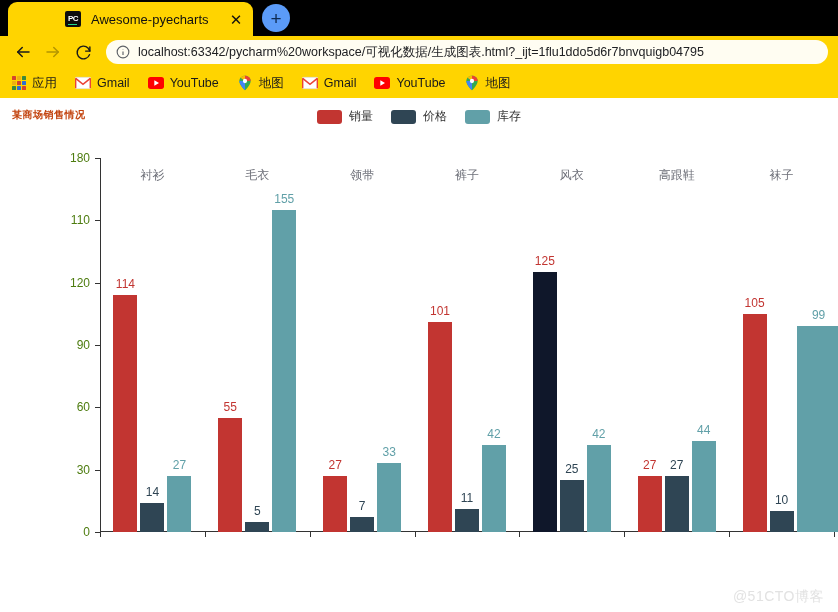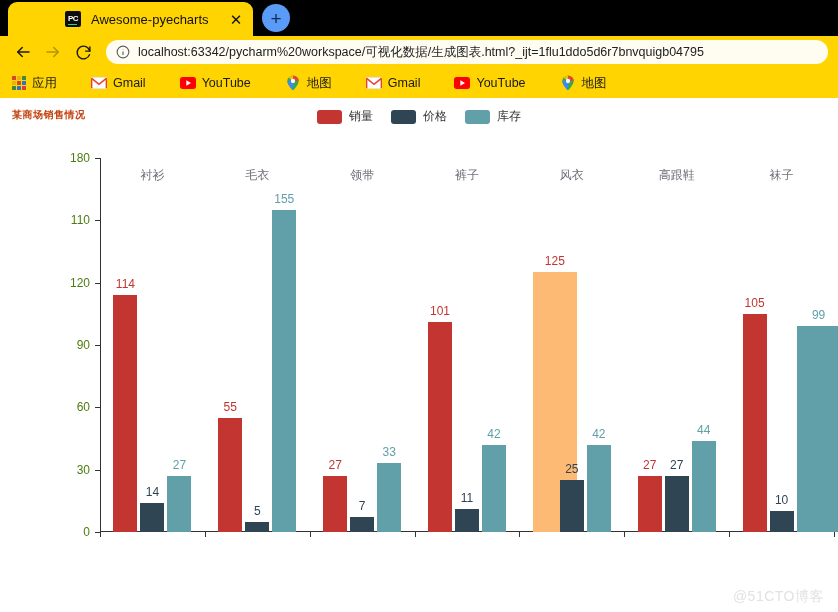--- a/index.html
+++ b/index.html
@@ -84,21 +84,21 @@
   }
   .omnibox .url {
     font-size: 12.5px; color: #202124;
     white-space: nowrap; overflow: hidden;
     font-family: "Liberation Sans", sans-serif;
   }
 
   .bookmarks {
     height: 30px; background: #ffd400;
     display: flex; align-items: center;
-    padding: 0 12px; gap: 16px;
+    padding: 0 12px; gap: 0px;
   }
   .bm {
     display: flex; align-items: center;
     margin-right: 18px; cursor: pointer;
   }
   .bm-label {
     font-size: 12.5px; color: #1a1a1a; margin-left: 6px;
     white-space: nowrap;
   }
   .ico { width: 16px; height: 16px; flex: 0 0 16px; display:block; }
@@ -393,21 +393,21 @@
         <div class="bar" style="left: 328px; width: 24px; height: 209.856px; background: rgb(194, 53, 49);">
           <span class="bar-value" style="color: rgb(194, 53, 49);">101</span>
         </div>
         <div class="bar" style="left: 355px; width: 24px; height: 22.8556px; background: rgb(47, 69, 84);">
           <span class="bar-value" style="color: rgb(47, 69, 84);">11</span>
         </div>
         <div class="bar" style="left: 382px; width: 24px; height: 87.2667px; background: rgb(97, 160, 168);">
           <span class="bar-value" style="color: rgb(97, 160, 168);">42</span>
         </div>
         <div class="xlabel" style="left: 471.857px;">风衣</div>
-        <div class="bar" style="left: 432.857px; width: 44px; height: 259.722px; background: #fdba74;">
+        <div class="bar" style="left: 432.857px; width: 24px; height: 259.722px; background: #0f172a;">
           <span class="bar-value" style="color: rgb(194, 53, 49);">125</span>
         </div>
         <div class="bar" style="left: 459.857px; width: 24px; height: 51.9444px; background: rgb(47, 69, 84);">
           <span class="bar-value" style="color: rgb(47, 69, 84);">25</span>
         </div>
         <div class="bar" style="left: 486.857px; width: 24px; height: 87.2667px; background: rgb(97, 160, 168);">
           <span class="bar-value" style="color: rgb(97, 160, 168);">42</span>
         </div>
         <div class="xlabel" style="left: 576.714px;">高跟鞋</div>
         <div class="bar" style="left: 537.714px; width: 24px; height: 56.1px; background: rgb(194, 53, 49);">

